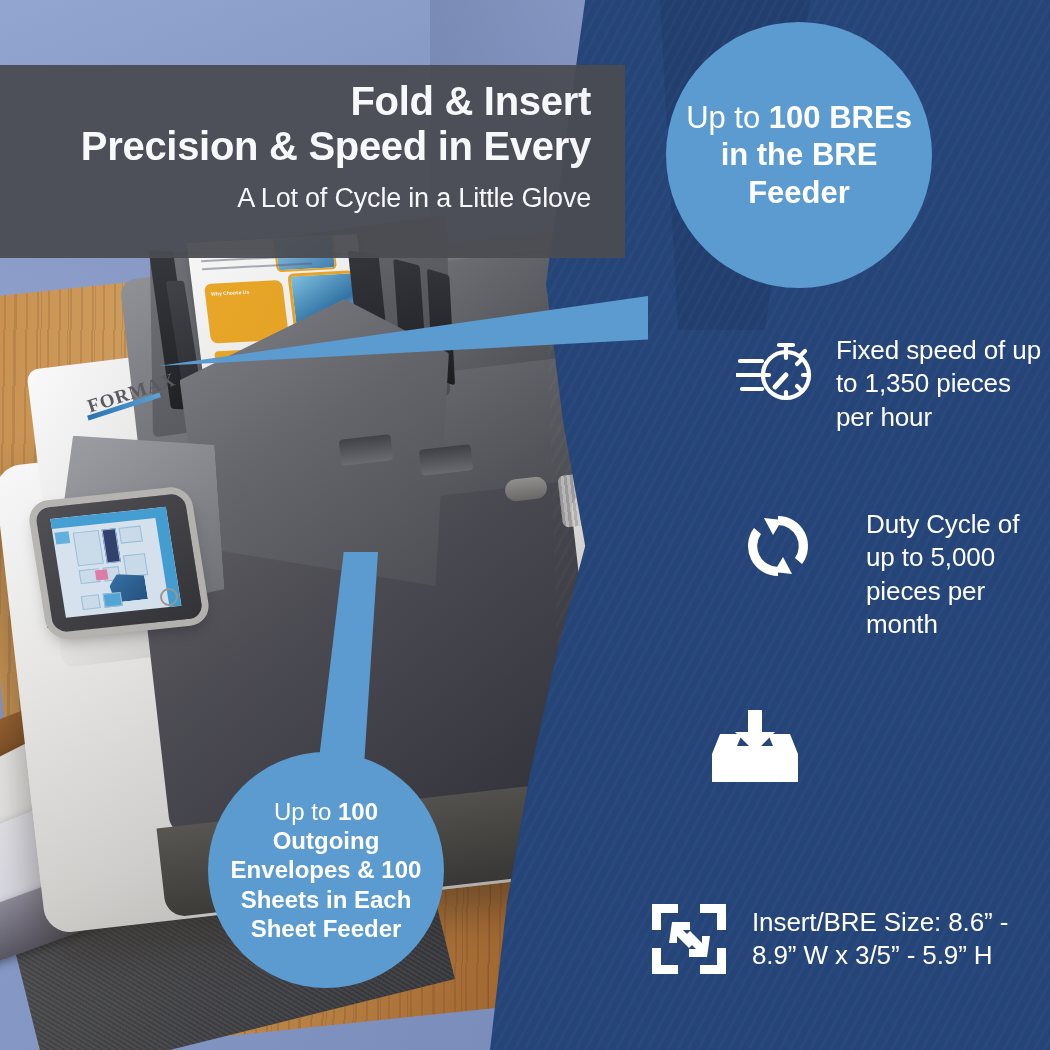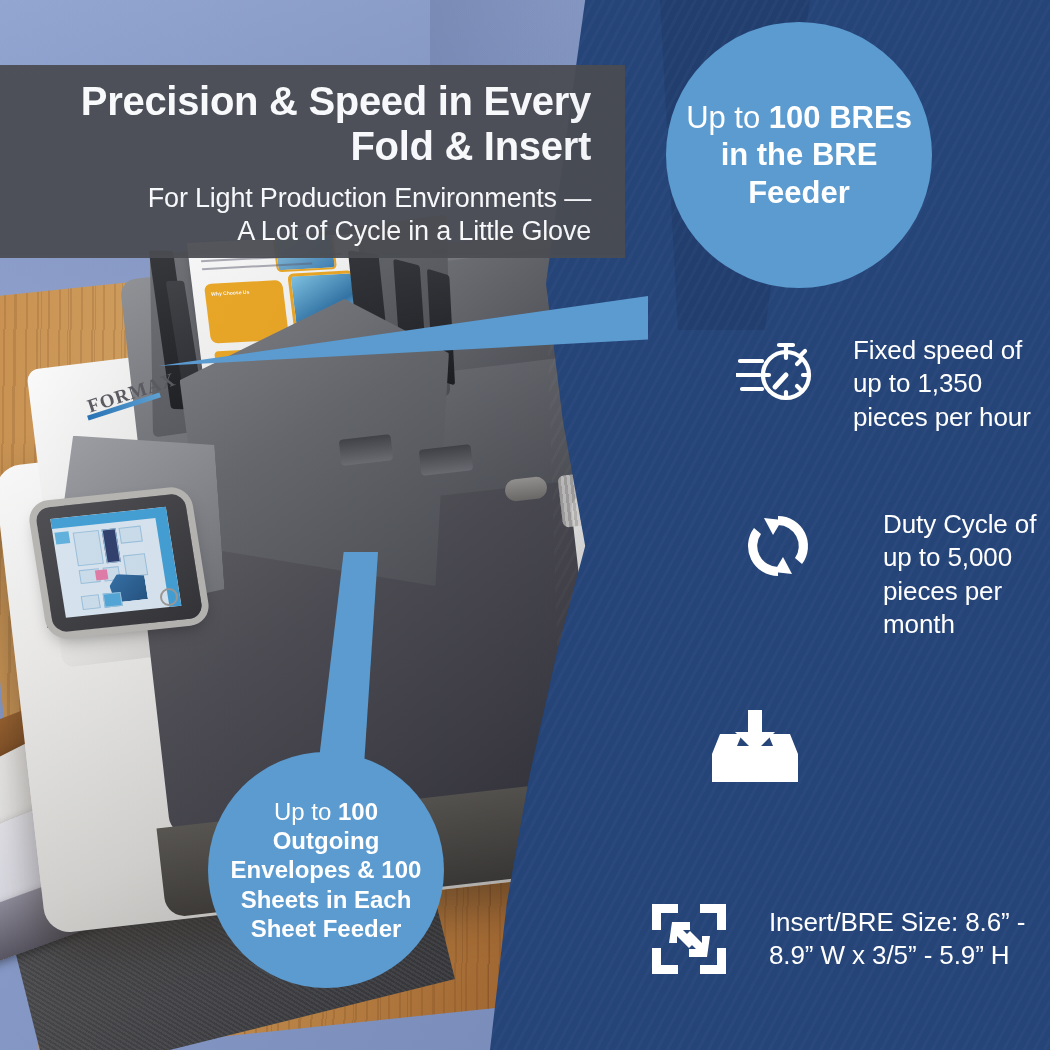--- a/index.html
+++ b/index.html
@@ -291,21 +291,21 @@
     clip-path:polygon(100% 0%, 100% 62%, 0% 100%);
   }
   .tail2{
     position:absolute; left:300px; top:552px; width:78px; height:262px; z-index:5;
     background:#5B9BD0;
     clip-path:polygon(56% 0%, 100% 0%, 78% 100%, 16% 100%);
   }
 
   
   .feat{
-    position:absolute; display:flex; align-items:flex-start; gap:39px; z-index:7;
+    position:absolute; display:flex; align-items:flex-start; gap:22px; z-index:7;
   }
   .feat .ico{ flex:0 0 auto; display:flex; align-items:center; justify-content:center;}
   .feat .ftxt{
     color:#fff; font-size:26px; line-height:1.28; font-weight:400; letter-spacing:-.1px;
   }
   .f1{ left:736px; top:334px; width:310px; }
   .f1 .ftxt{ width:214px; }
   .f2{ left:740px; top:508px; width:306px; }
   .f2 .ftxt{ width:190px;margin-left:28px; }
   .f3{ left:712px; top:706px; width:336px; }
@@ -394,25 +394,24 @@
     <div class="photo-shade"></div>
   </div>
 
   <div class="navy"></div>
   <div class="navy-curve"></div>
   <div class="navy-dark"></div>
   <div class="navy-sheen"></div>
 
   <div class="titlebox">
     <div class="t-head">
+      <div>Fold &amp; Insert</div>
       <div>Precision &amp; Speed in Every</div>
-      <div>Fold &amp; Insert</div>
     </div>
     <div class="t-sub">
-      <div>For Light Production Environments —</div>
       <div>A Lot of Cycle in a Little Glove</div>
     </div>
   </div>
 
   <div class="tail1"></div>
   <div class="tail2"></div>
 
   <div class="bub bub1">
     <div class="txt">
       <span class="light">Up to </span><span>100 BREs in the BRE Feeder</span>

